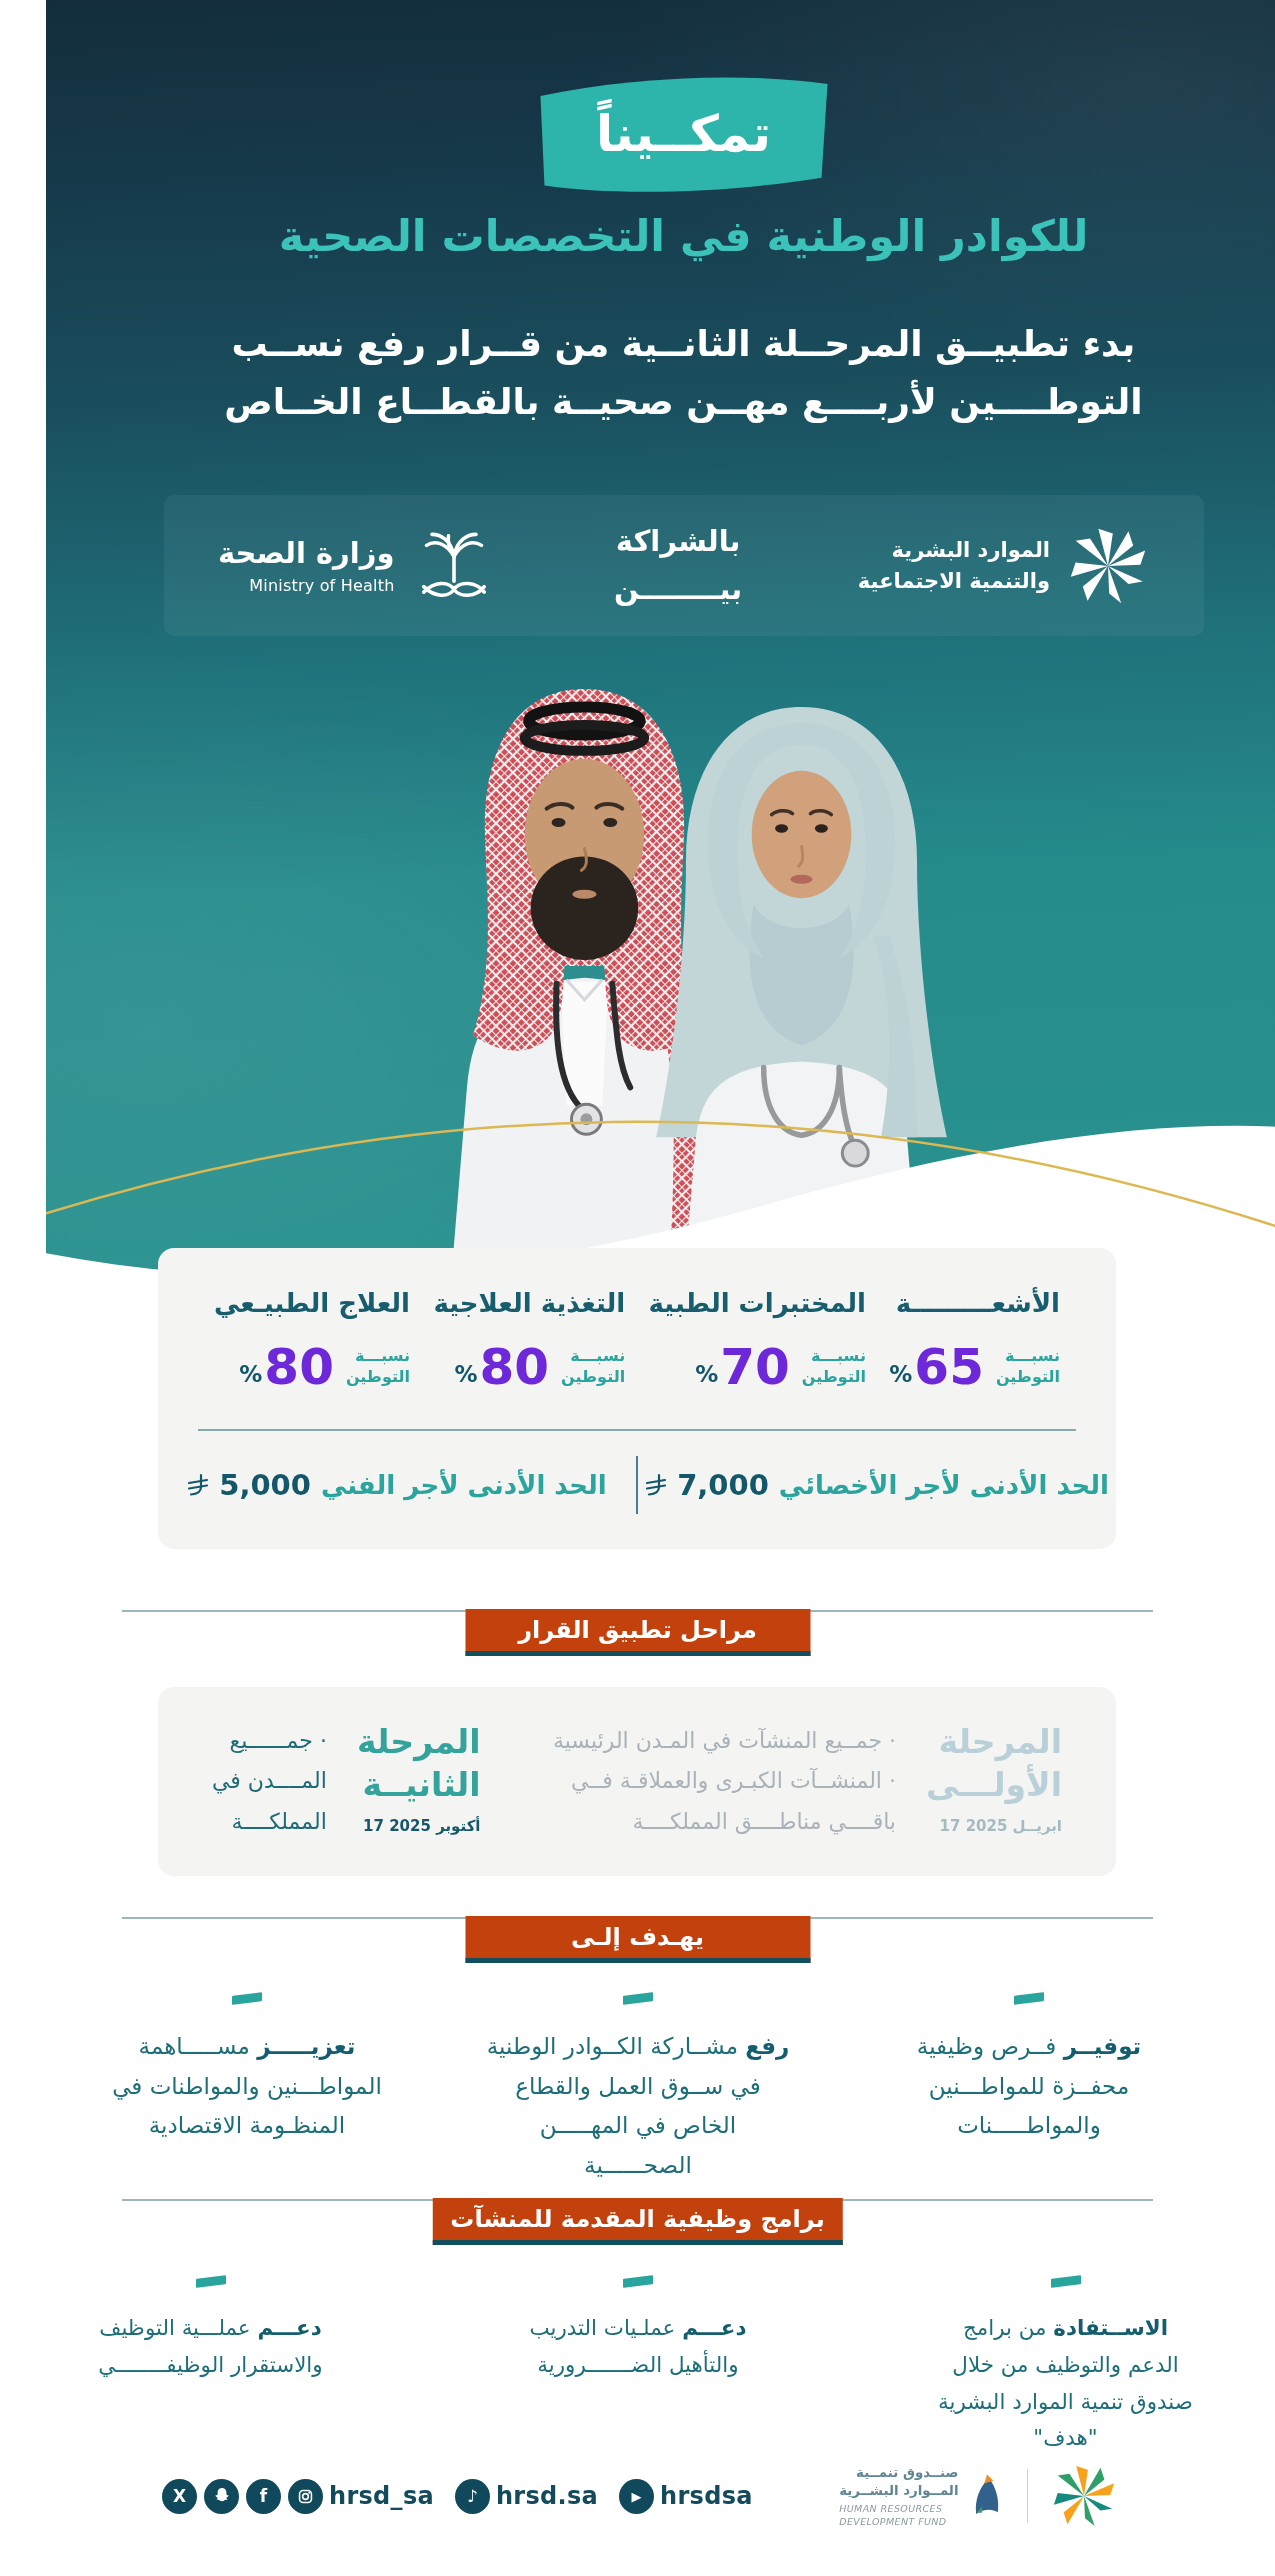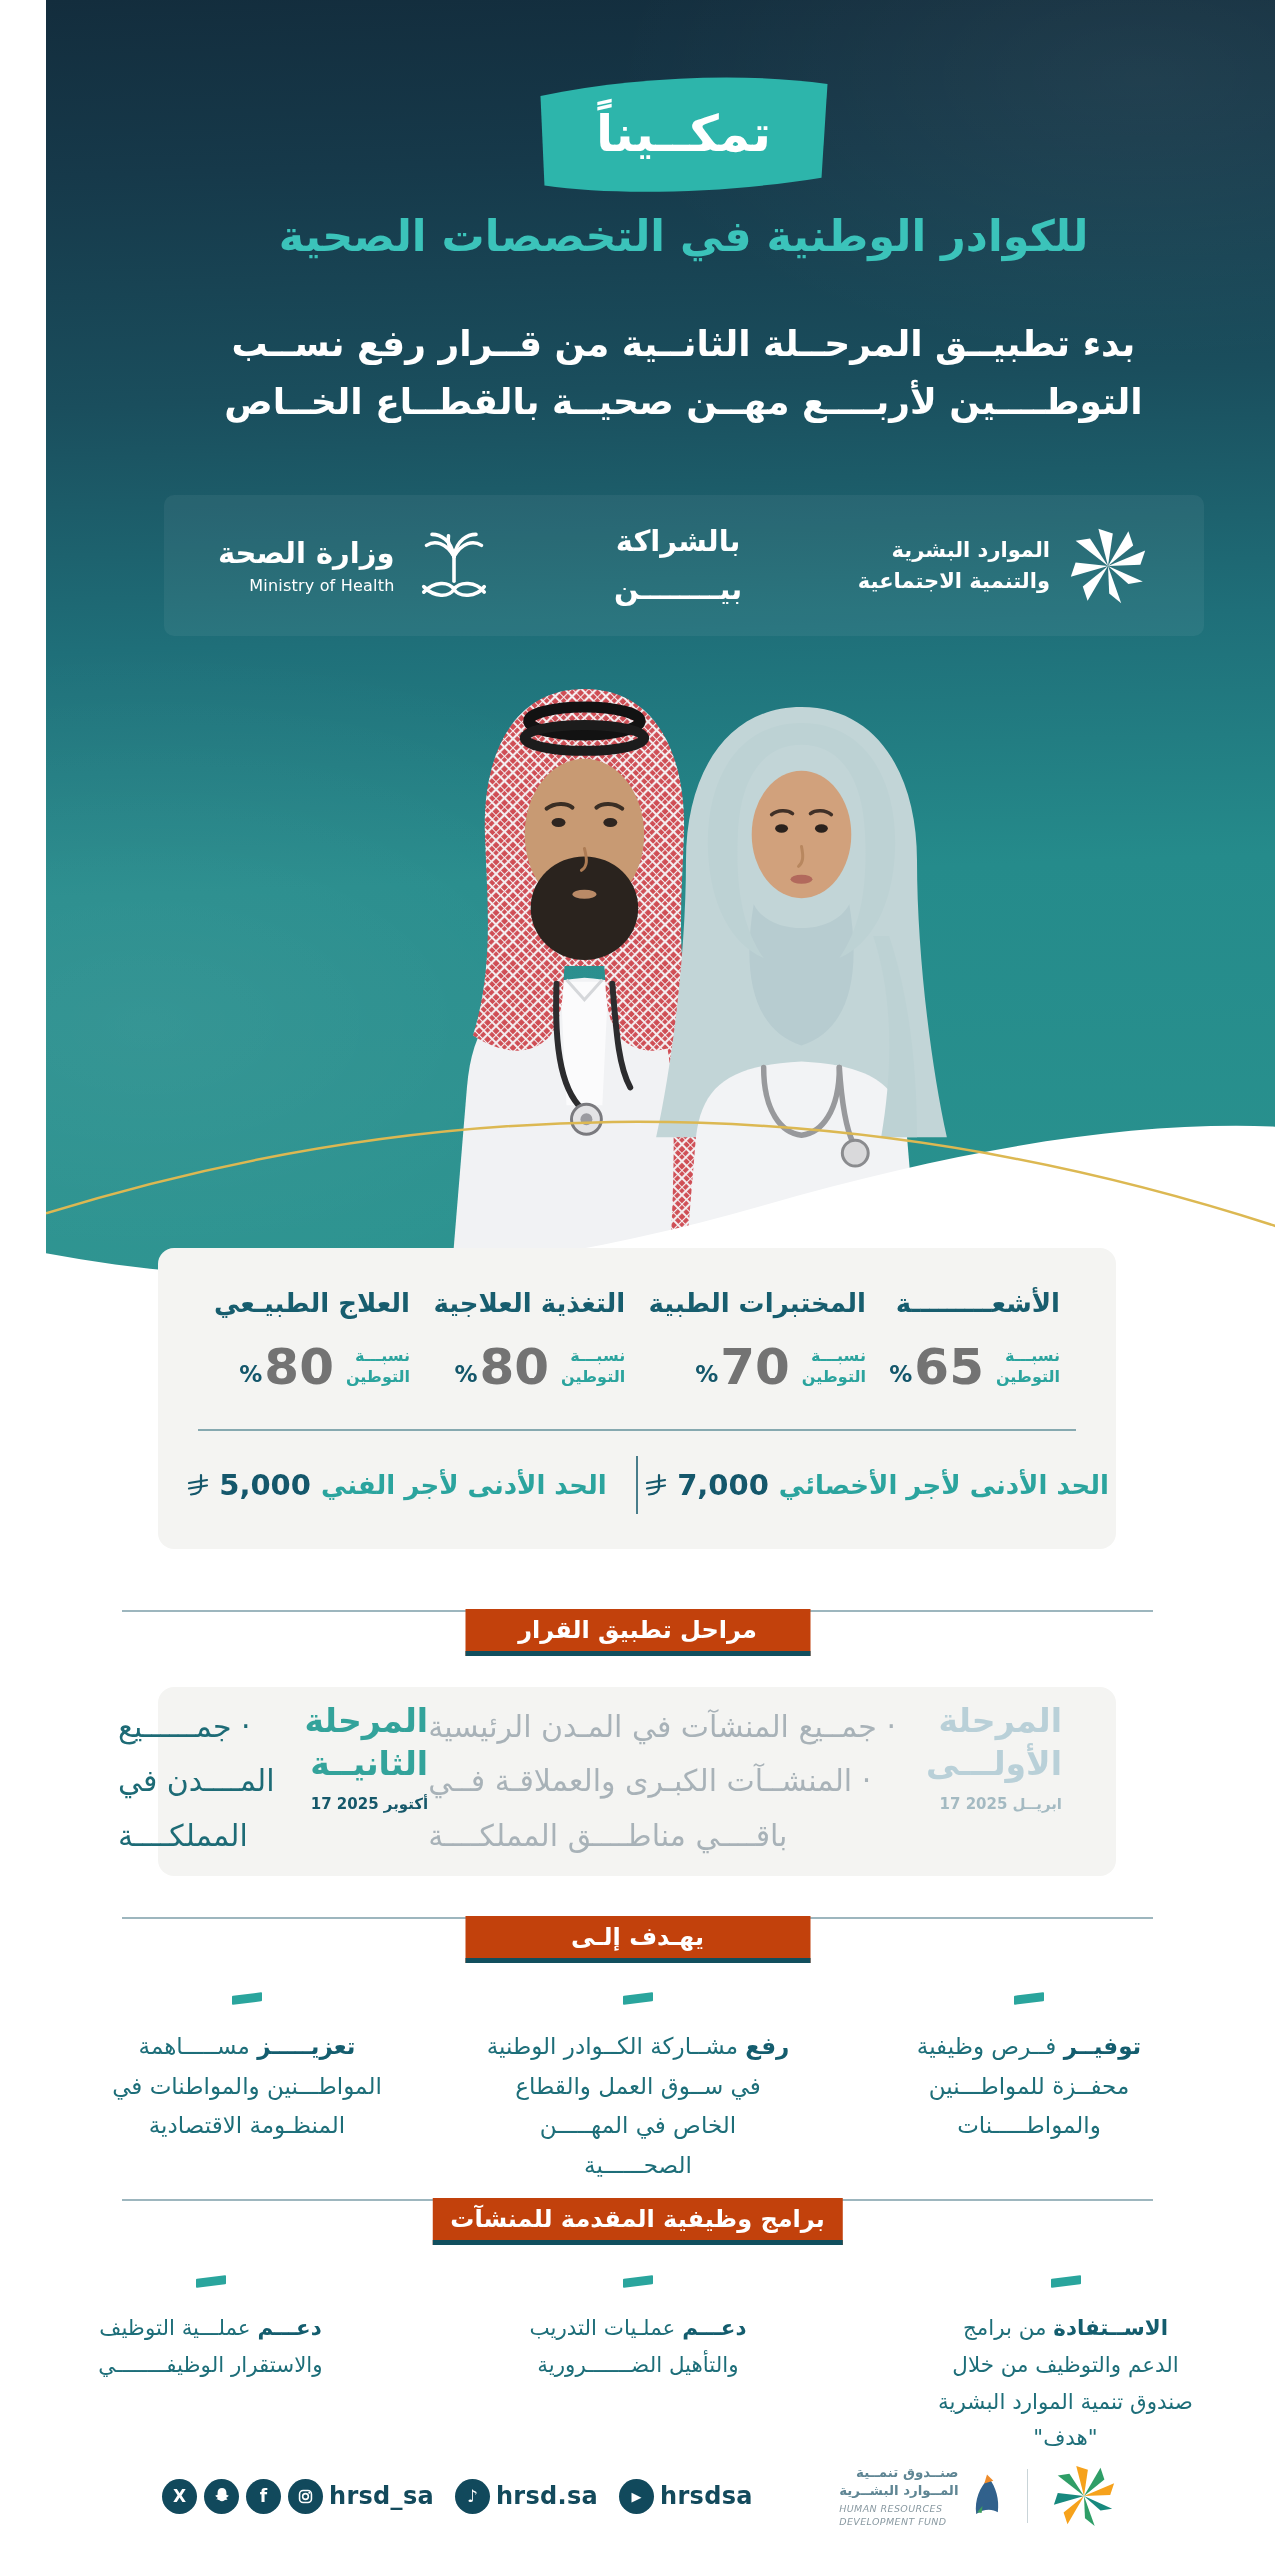--- a/index.html
+++ b/index.html
@@ -35,21 +35,21 @@
   
   .card{position:absolute;background:#f4f4f2;border-radius:16px;}
   .stats-card{top:1248px;left:158px;width:958px;height:301px;}
   .stat-row{position:absolute;top:40px;left:56px;right:56px;display:flex;direction:rtl;justify-content:space-between;}
   .stat{text-align:right;}
   .stat .t{font-size:26px;font-weight:bold;color:#175d6e;white-space:nowrap;direction:rtl;}
   .stat .vrow{display:flex;direction:rtl;align-items:flex-end;gap:12px;margin-top:26px;}
   .stat .lbl{font-size:16px;font-weight:bold;color:#2ba49e;line-height:1.35;text-align:right;padding-bottom:2px;}
   .num{display:flex;align-items:flex-end;direction:ltr;}
   .num .pct{font-size:23px;font-weight:bold;color:#14576b;padding-bottom:3px;margin-right:2px;}
-  .num .val{font-size:50px;font-weight:bold;color:#737373;line-height:.92;}
+  .num .val{font-size:50px;font-weight:bold;color:#6d28d9;line-height:.92;}
   .stats-sep{position:absolute;top:181px;left:40px;right:40px;border-top:2px solid rgba(23,93,110,.5);}
   .sal-row{position:absolute;top:205px;left:0;right:0;height:64px;display:flex;direction:rtl;align-items:center;}
   .sal{flex:1;display:flex;direction:rtl;align-items:center;justify-content:center;gap:10px;}
   .sal .lab{font-size:26px;font-weight:bold;color:#2ba49e;white-space:nowrap;}
   .sal .v{font-size:29px;font-weight:bold;color:#14576b;direction:ltr;}
   .sal-div{width:2px;height:58px;background:#487d8b;}
   .riyal{color:#14576b;}
 
   
   .sec{position:absolute;left:0;width:1275px;height:48px;}
@@ -59,21 +59,21 @@
     color:#fff;font-size:24px;font-weight:bold;display:flex;align-items:center;justify-content:center;
     direction:rtl;white-space:nowrap;}
   .sec-phases{top:1610px;} .sec-goals{top:1917px;} .sec-sup{top:2199px;}
 
   
   .phase-card{top:1687px;left:158px;width:958px;height:189px;display:flex;direction:rtl;
     align-items:center;justify-content:space-between;padding:0 54px;box-sizing:border-box;}
   .phase{display:flex;direction:rtl;align-items:flex-start;gap:30px;}
   .ph-t .n{font-size:33px;font-weight:bold;line-height:1.3;white-space:nowrap;text-align:right;direction:rtl;}
   .ph-t .d{font-size:15px;font-weight:bold;margin-top:10px;text-align:right;direction:ltr;}
-  .ph-b{font-size:30px;line-height:1.82;text-align:left;direction:rtl;white-space:nowrap;}
+  .ph-b{font-size:22px;line-height:1.82;text-align:right;direction:rtl;white-space:nowrap;}
   .phase-1 .n{color:#b9d0d8;} .phase-1 .d{color:#a4bac2;} .phase-1 .ph-b{color:#a8b2b8;}
   .phase-2 .n{color:#33a39b;} .phase-2 .d{color:#16586a;} .phase-2 .ph-b{color:#1d6b76;}
 
   
   .cols{position:absolute;display:flex;direction:rtl;justify-content:space-between;}
   .goals{top:1988px;left:95px;width:1086px;}
   .sups{top:2271px;left:82px;width:1112px;}
   .col{text-align:center;direction:rtl;}
   .goal{width:304px;} .sup{width:257px;}
   .dash{display:inline-block;width:30px;height:9px;background:#2aa59d;transform:skewY(-7deg);border-radius:1px;}

